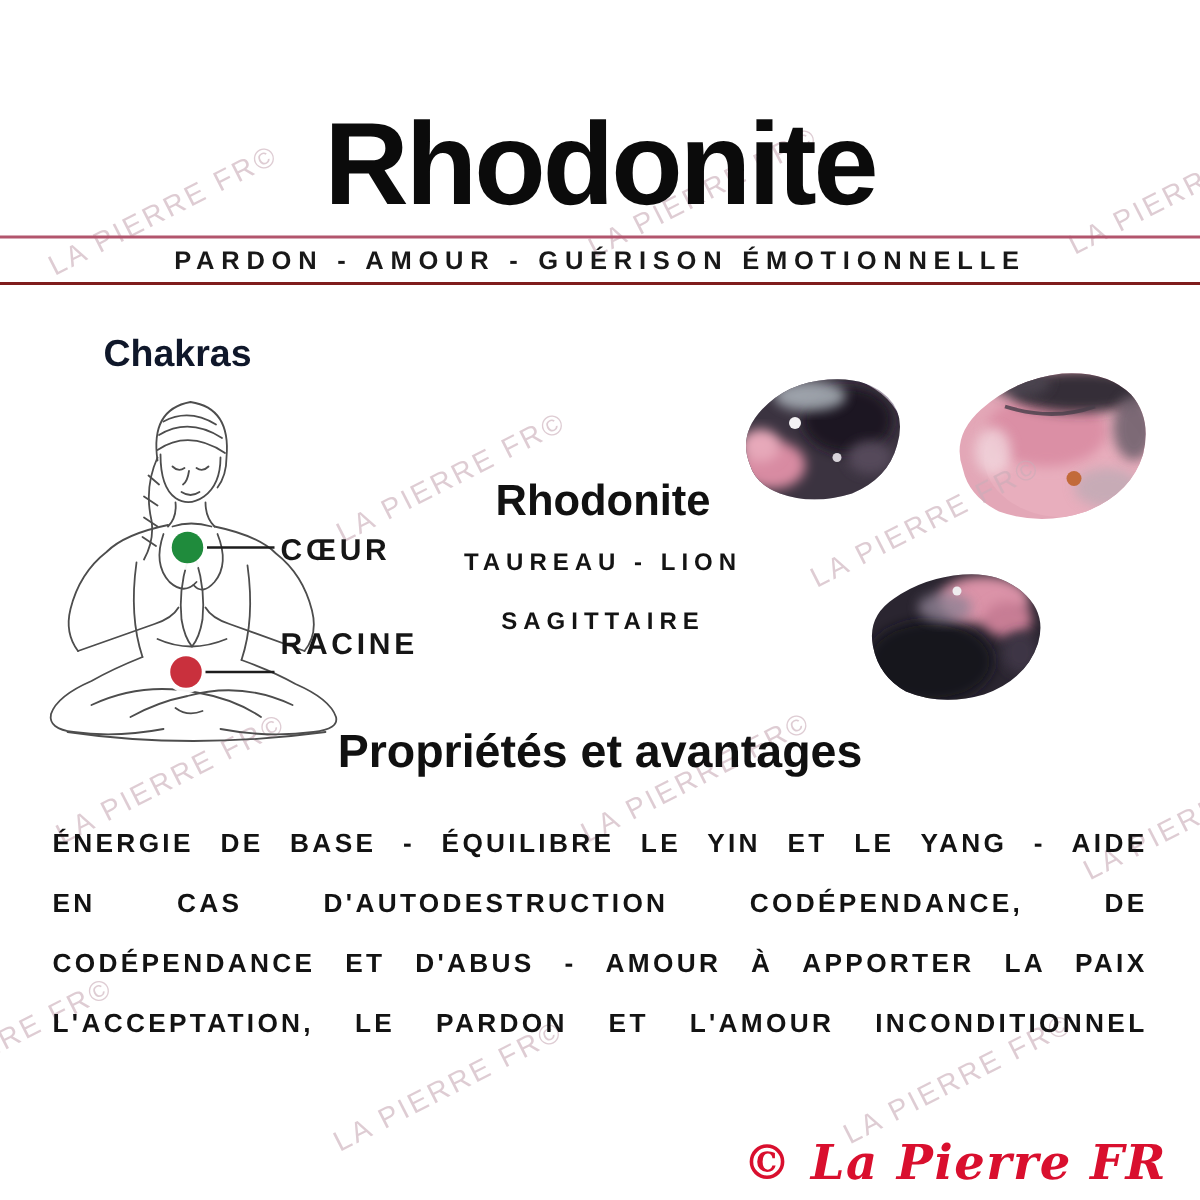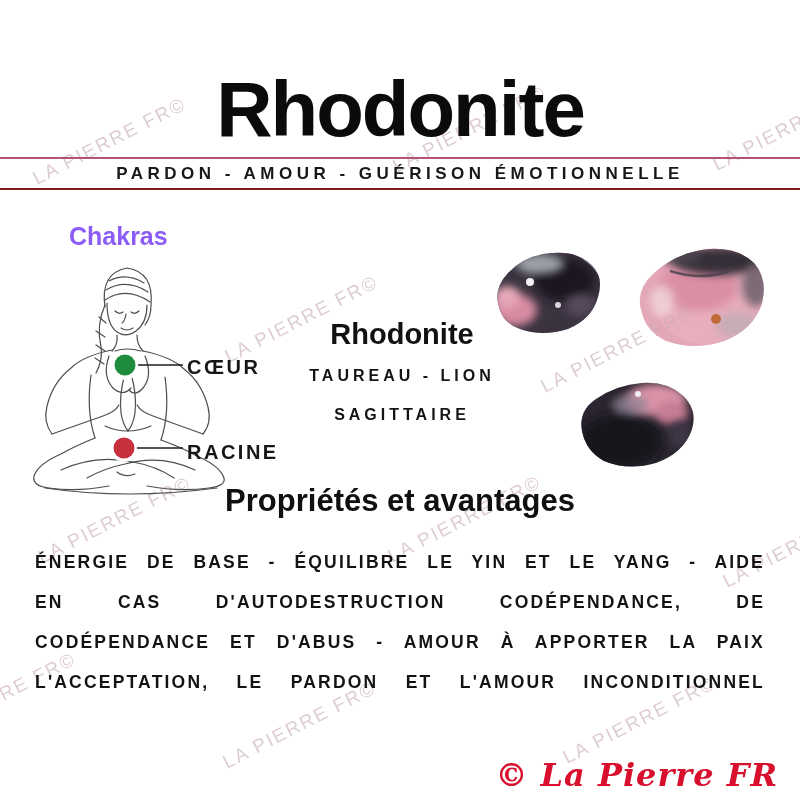--- a/index.html
+++ b/index.html
@@ -22,29 +22,29 @@
   }
   .banner{
     position:absolute;top:157px;left:0;width:100%;height:29px;z-index:3;
     border-top:2px solid #b2556d;border-bottom:2px solid #7f1d1d;
     display:flex;align-items:center;justify-content:center;background:transparent;
   }
   .banner-text{font-size:17px;font-weight:bold;letter-spacing:4.5px;color:#181818;}
   
   .chakras-heading{
     position:absolute;left:69px;top:222px;z-index:3;
-    font-size:25px;font-weight:bold;color:#8b5cf6;
+    font-size:25px;font-weight:bold;color:#0f172a;
   }
   .figure-wrap{position:absolute;left:25px;top:255px;z-index:3;}
   .chakra-label{
     position:absolute;z-index:4;font-size:20px;font-weight:bold;
     letter-spacing:2.5px;color:#161616;white-space:nowrap;
   }
   .label-coeur{left:187px;top:356px;}
-  .label-racine{left:187px;top:441px;}
+  .label-racine{left:187px;top:419px;}
   
   .zodiac{position:absolute;left:252px;width:300px;text-align:center;z-index:3;}
   .zodiac-heading{top:318px;font-size:29px;font-weight:bold;color:#111;}
   .zodiac-line1{top:367px;font-size:16px;font-weight:bold;letter-spacing:4px;}
   .zodiac-line2{top:406px;font-size:16px;font-weight:bold;letter-spacing:4px;}
   
   .stones-wrap{position:absolute;left:470px;top:235px;z-index:1;}
   
   .props-heading{
     position:absolute;top:483px;left:0;width:100%;text-align:center;z-index:3;

